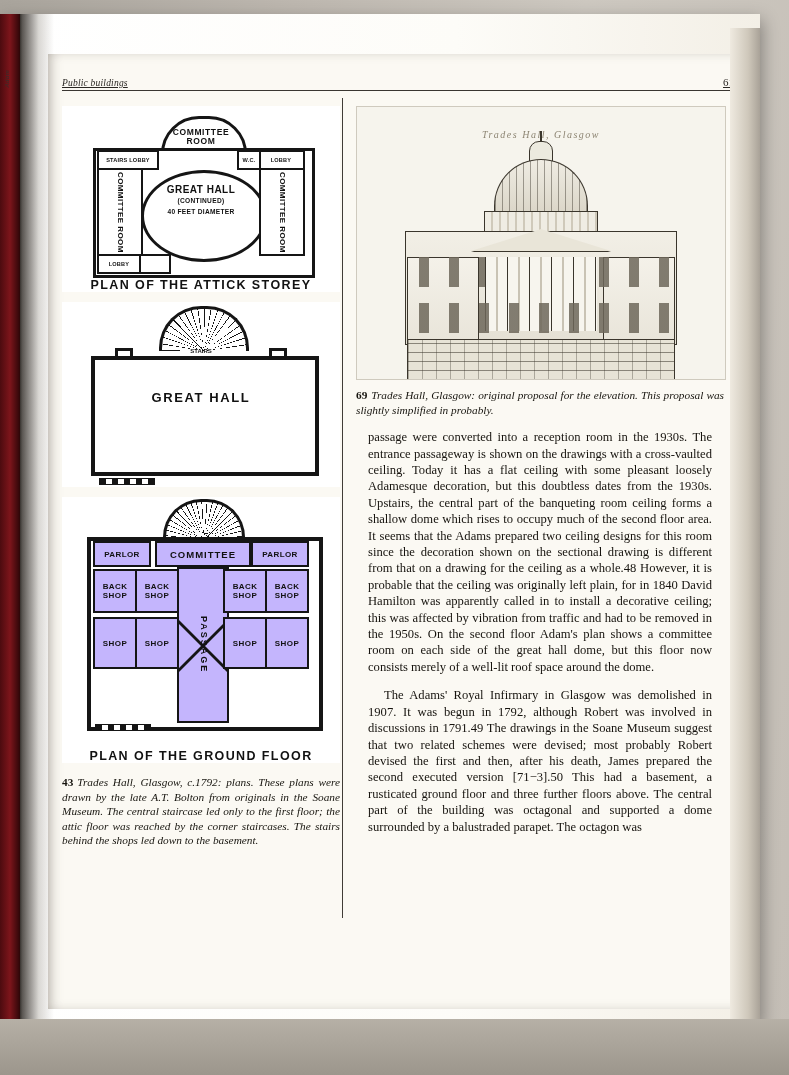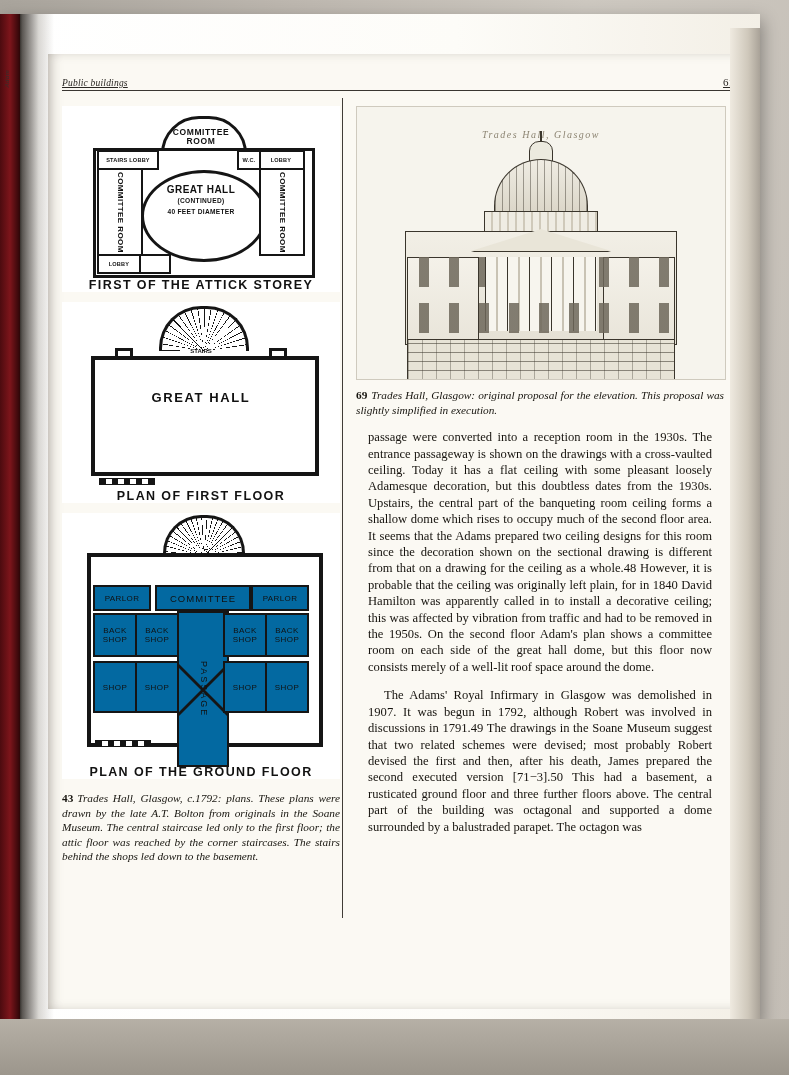--- a/index.html
+++ b/index.html
@@ -314,32 +314,31 @@
   .ground .outer {
     position: absolute;
     left: 6px; top: 40px;
     width: 228px; height: 186px;
     border: 4px solid #151515;
     background: #fff;
   }
   .ground .room {
     position: absolute;
     border: 2px solid #151515;
-    background: #0369a1;
-    font-family: "Liberation Sans", sans-serif;
-    font-weight: normal;
+    background: #c4b5fd;
+    font-family: "Liberation Sans", sans-serif;
+    font-weight: bold;
     font-size: 8px;
     color: #111;
     letter-spacing: 0.4px;
     display: flex;
     align-items: center;
     justify-content: center;
     text-align: center;
     line-height: 9px;
-    margin-top: 28px;
   }
   .ground .stair-top {
     left: 74px; top: 44px; width: 92px; height: 22px;
     font-size: 9.5px; letter-spacing: 1px;
   }
   .ground .parlorL { left: 12px; top: 44px; width: 54px; height: 22px; }
   .ground .parlorR { right: 12px; top: 44px; width: 54px; height: 22px; }
   .ground .passage {
     left: 96px; top: 70px; width: 48px; height: 152px;
     writing-mode: vertical-rl;
@@ -537,36 +536,35 @@
             <div class="circ-label">
               <span>GREAT HALL</span>
               <span class="circ-sub">(CONTINUED)</span>
               <span class="circ-sub">40 FEET DIAMETER</span>
             </div>
             <div class="cellL">COMMITTEE ROOM</div>
             <div class="cellR">COMMITTEE ROOM</div>
             <div class="smallbox sb4">LOBBY</div>
             <div class="smallbox sb5 hatch"></div>
           </div>
-          <div class="plan-title">FIRST OF THE ATTICK STOREY</div>
+          <div class="plan-title">PLAN OF THE ATTICK STOREY</div>
         </div>
 
         <div class="plan">
           <div class="firstfloor">
             <div class="fan"></div>
             <div class="stair-lbl">STAIRS</div>
             <div class="nib nibA"></div>
             <div class="nib nibB"></div>
             <div class="outer"></div>
             <div class="hall-text">
               <div>GREAT HALL</div>
             </div>
             <div class="scalebar"></div>
           </div>
-          <div class="plan-title">PLAN OF FIRST FLOOR</div>
         </div>
 
         <div class="plan">
           <div class="ground">
             <div class="fan"></div>
             <div class="outer"></div>
             <div class="room stair-top">COMMITTEE</div>
             <div class="room parlorL">PARLOR</div>
             <div class="room parlorR">PARLOR</div>
             <div class="room passage">PASSAGE</div>
@@ -601,21 +599,21 @@
           <div class="wings-left"></div>
           <div class="wings-right"></div>
           <div class="windows-row wr1"></div>
           <div class="pediment"></div>
           <div class="cols"></div>
           <div class="windows-row wr2"></div>
           <div class="rustication"></div>
         </div>
 
         <div class="caption" style="margin-top:8px;">
-          <span class="num">69</span><span>Trades Hall, Glasgow: original proposal for the elevation. This proposal was slightly simplified in execution.</span>
+          <span class="num">69</span><span>Trades Hall, Glasgow: original proposal for the elevation. This proposal was slightly simplified in probably.</span>
         </div>
 
         <div class="bodytext">
           <p>passage were converted into a reception room in the 1930s. The entrance passageway is shown on the drawings with a cross-vaulted ceiling. Today it has a flat ceiling with some pleasant loosely Adamesque decoration, but this doubtless dates from the 1930s. Upstairs, the central part of the banqueting room ceiling forms a shallow dome which rises to occupy much of the second floor area. It seems that the Adams prepared two ceiling designs for this room since the decoration shown on the sectional drawing is different from that on a drawing for the ceiling as a whole.48 However, it is probable that the ceiling was originally left plain, for in 1840 David Hamilton was apparently called in to install a decorative ceiling; this was affected by vibration from traffic and had to be removed in the 1950s. On the second floor Adam's plan shows a committee room on each side of the great hall dome, but this floor now consists merely of a well-lit roof space around the dome.</p>
           <p>The Adams' Royal Infirmary in Glasgow was demolished in 1907. It was begun in 1792, although Robert was involved in discussions in 1791.49 The drawings in the Soane Museum suggest that two related schemes were devised; most probably Robert devised the first and then, after his death, James prepared the second executed version [71−3].50 This had a basement, a rusticated ground floor and three further floors above. The central part of the building was octagonal and supported a dome surrounded by a balustraded parapet. The octagon was</p>
         </div>
       </div>
     </div>
 
     <div class="page-edge"></div>

